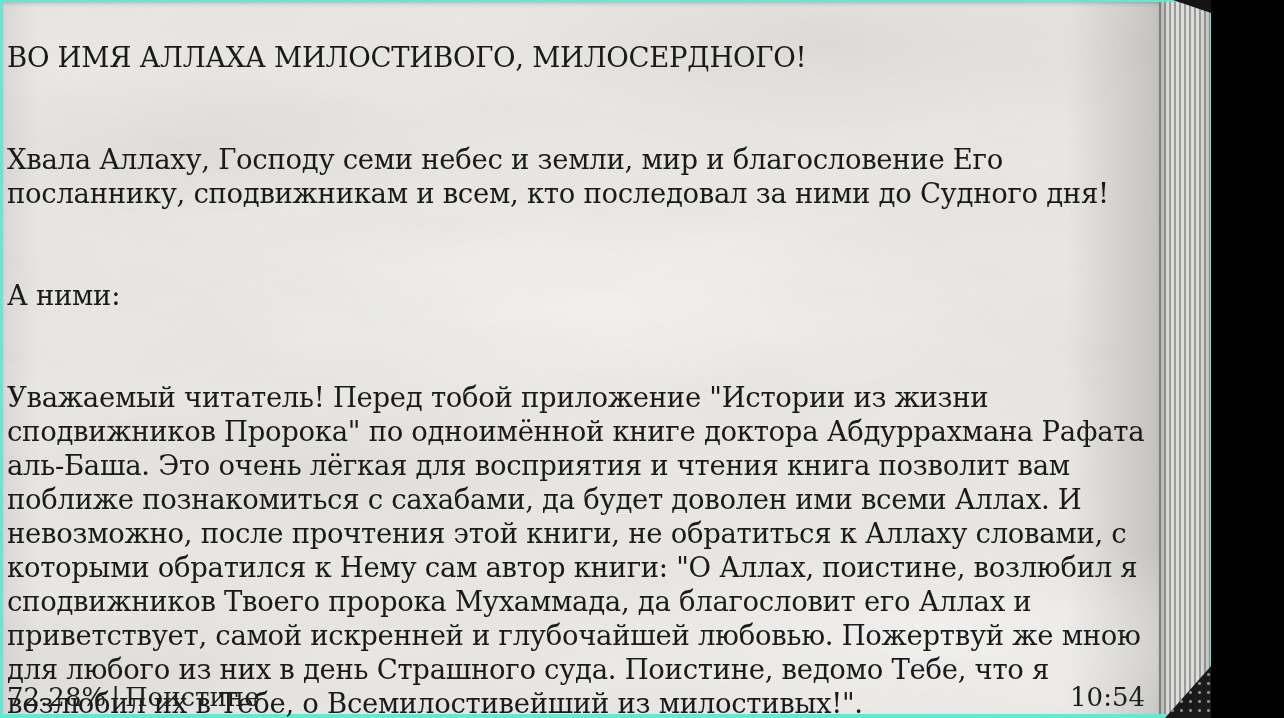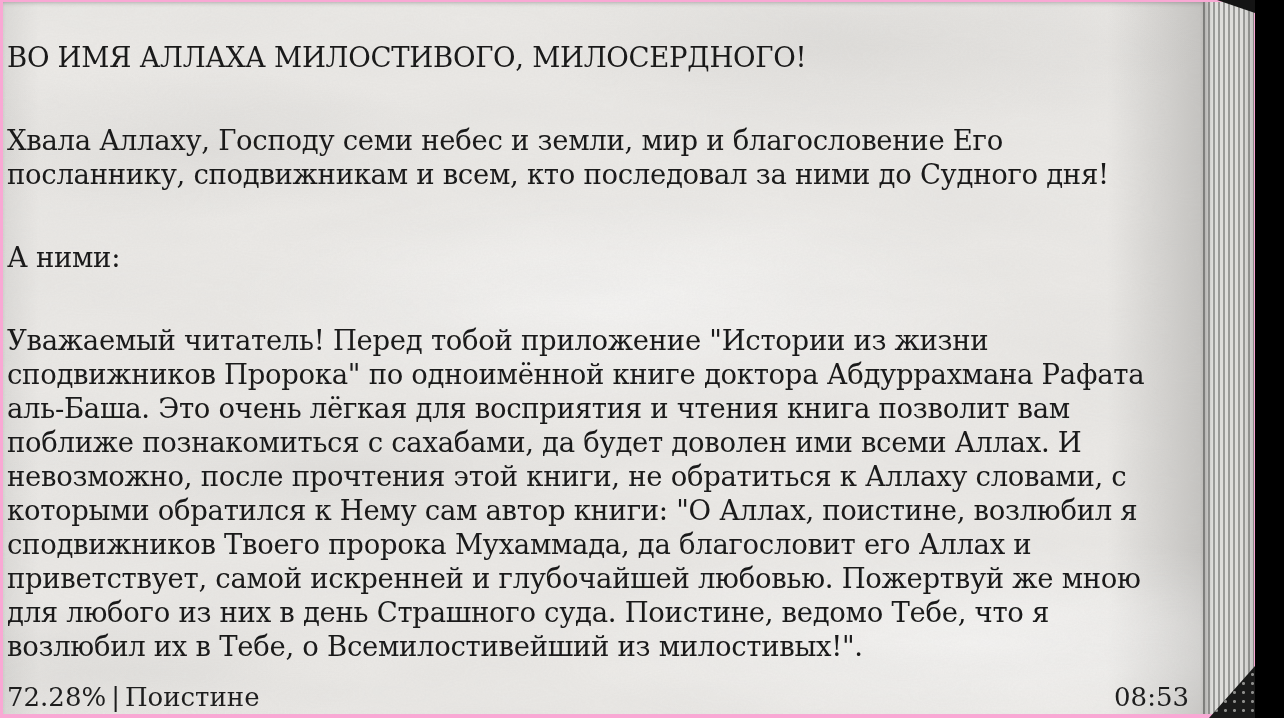--- a/index.html
+++ b/index.html
@@ -8,22 +8,21 @@
     width: 1284px;
     height: 718px;
     overflow: hidden;
     background: #000;
     font-family: "DejaVu Serif", "Liberation Serif", serif;
   }
   .screen {
     position: relative;
     width: 1211px;
     height: 718px;
-    background: #f9a8d4;
-    padding-left: 44px;
+    background: #5eead4;
   }
   
   .paper {
     position: absolute;
     left: 3px;
     top: 2px;
     bottom: 4px;
     right: 52px;
     background-color: #eceae7;
     background-image:
@@ -50,21 +49,21 @@
     left: 4px;
     top: 4px;
     right: 6px;
     font-size: 27.5px;
     line-height: 34px;
     letter-spacing: -0.3px;
     color: #1a1a1a;
     white-space: pre-line;
   }
   .content p { margin: 0; }
-  .content p + p { margin-top: 15px; }
+  .content p + p { margin-top: 34px; }
   
   .footer {
     position: absolute;
     left: 4px;
     right: 14px;
     bottom: 2px;
     display: flex;
     justify-content: space-between;
     align-items: baseline;
     font-size: 26px;
@@ -149,21 +148,21 @@
 возлюбил их в Тебе, о Всемилостивейший из милостивых!".</p>
       
     </div>
 
     <div class="footer">
       <div class="footer-left">
         <span>72.28%</span>
         <span>|</span>
         <span>Поистине</span>
       </div>
-      <span>08:53</span>
+      <span>10:54</span>
     </div>
 
   </div>
 
   <div class="page-edge"></div>
   <div class="corner-top"></div>
   <div class="corner-bottom"></div>
 
 </div>
 

